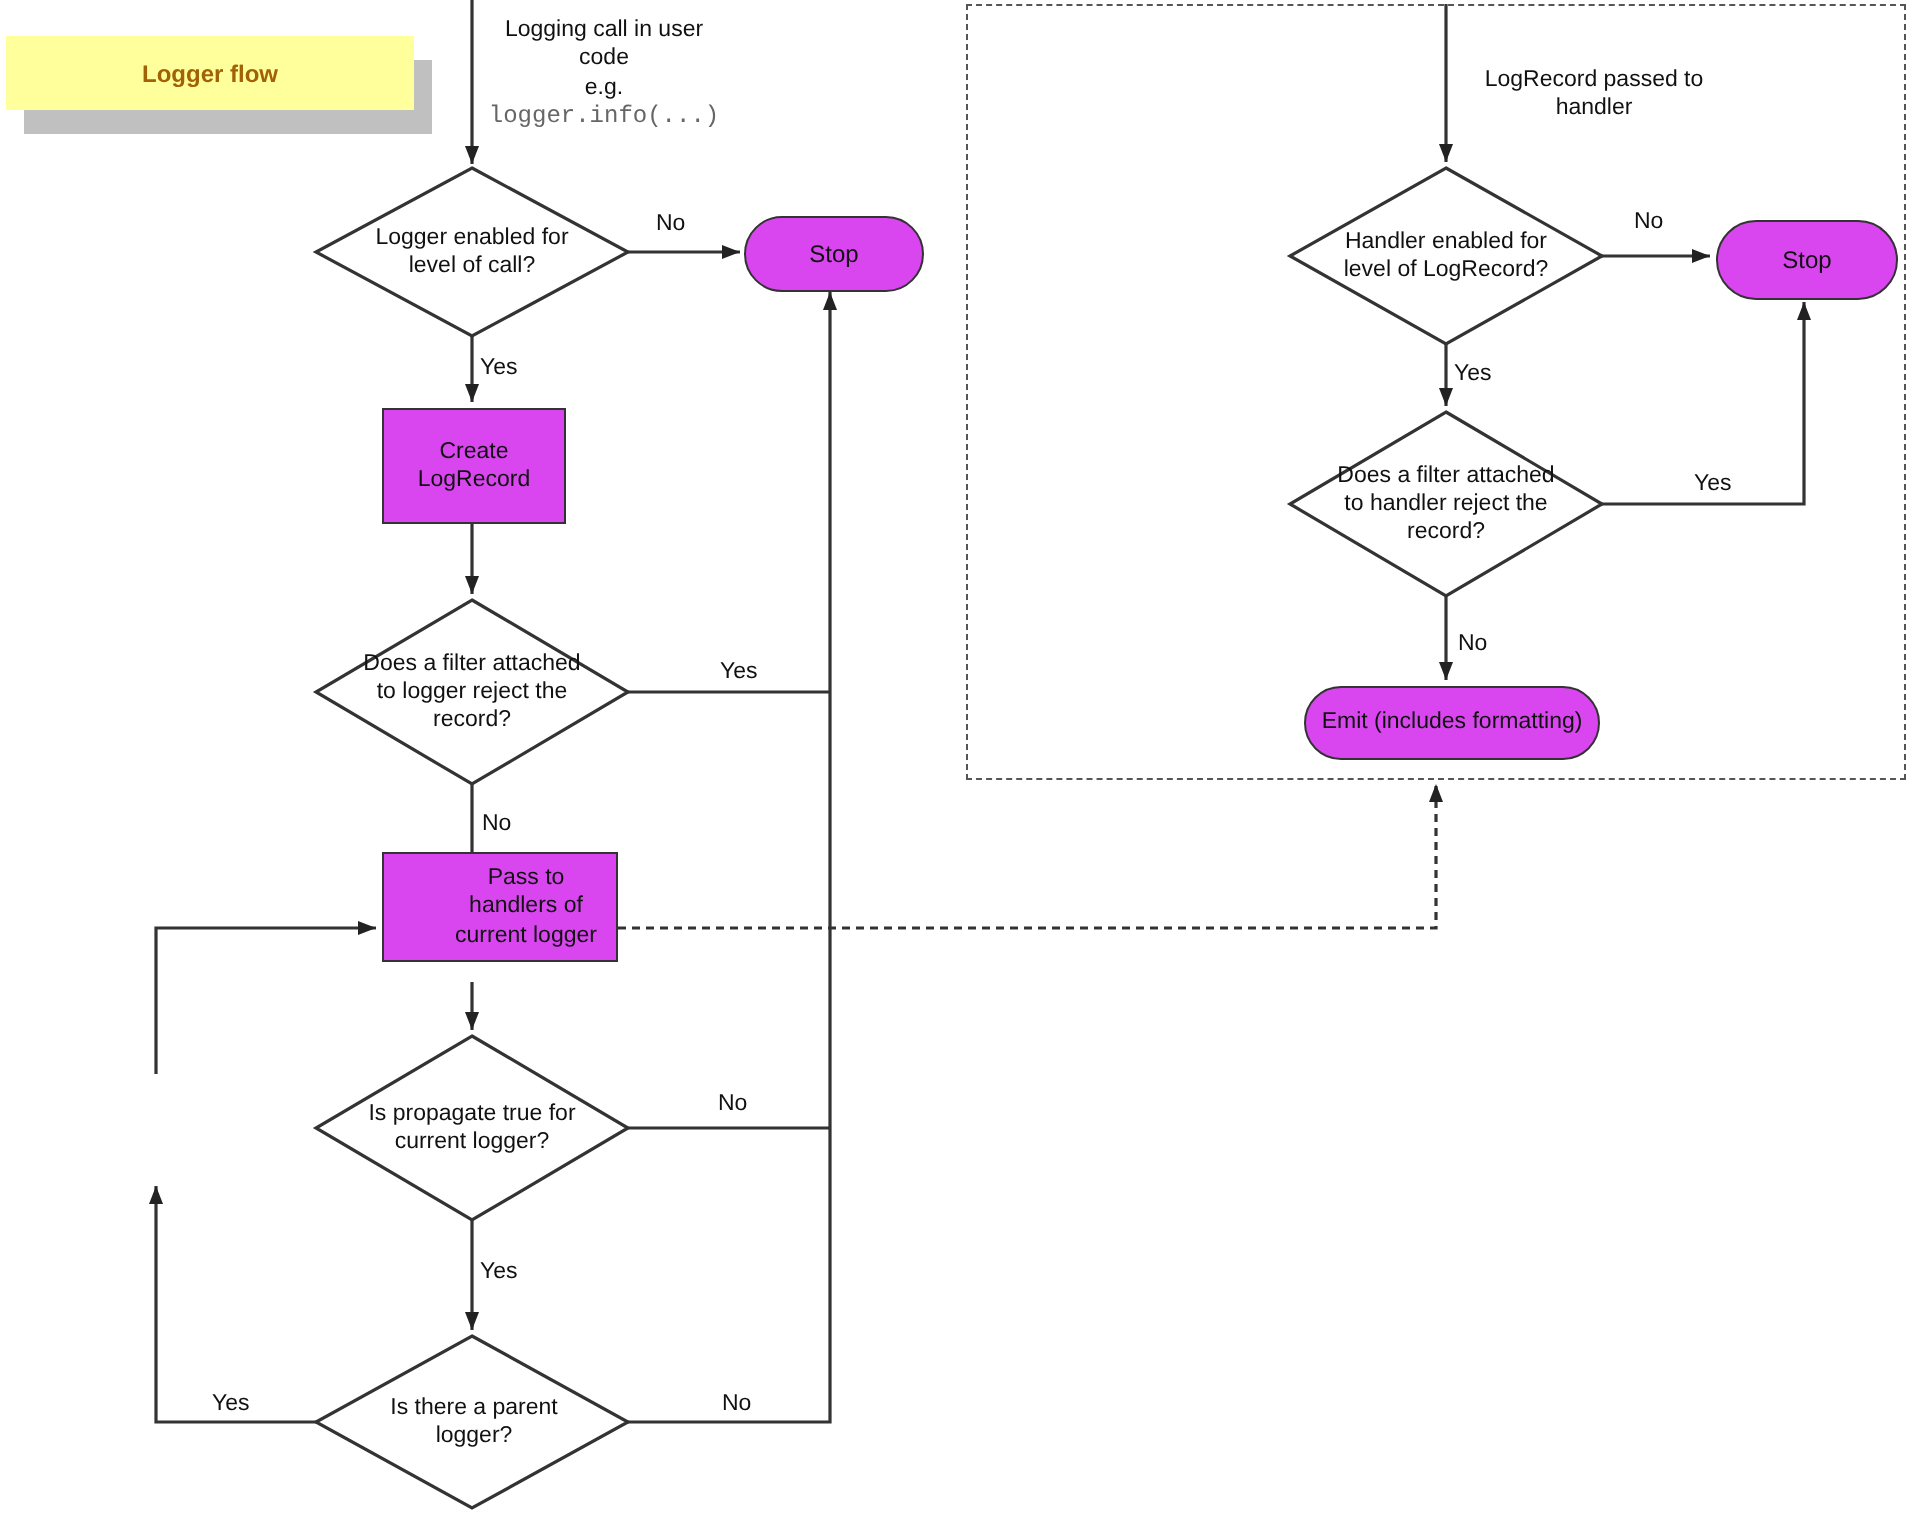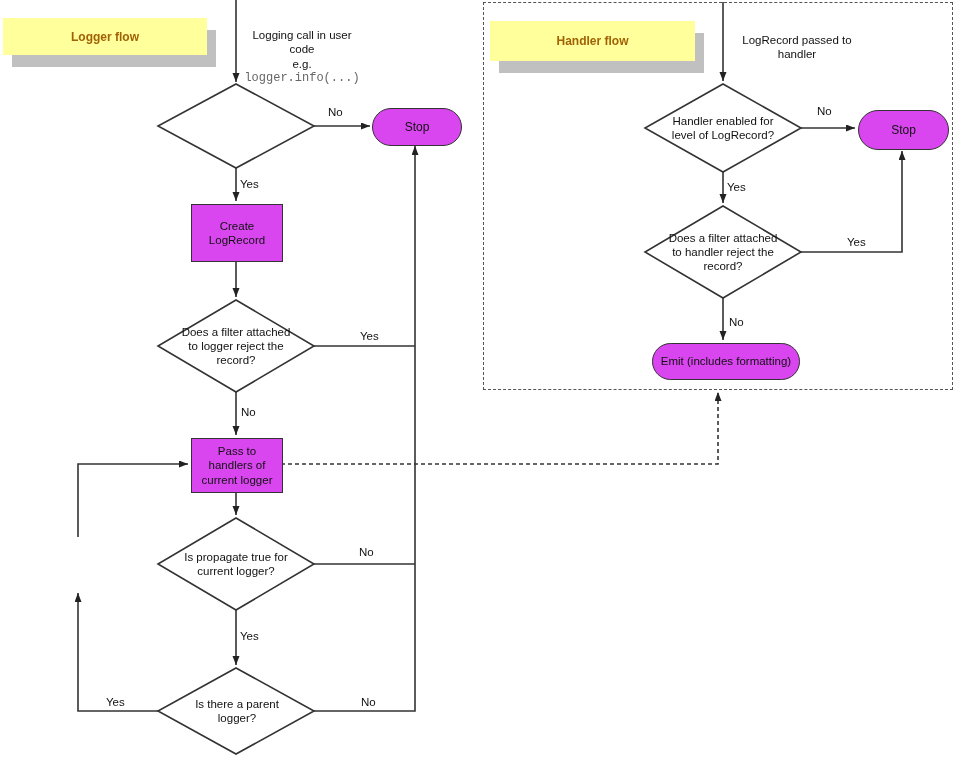--- a/index.html
+++ b/index.html
@@ -74,40 +74,41 @@
       <polygon points="236,84 314,126 236,168 158,126"></polygon>
       <polygon points="236,300 314,346 236,392 158,346"></polygon>
       <polygon points="236,518 314,564 236,610 158,564"></polygon>
       <polygon points="236,668 314,711 236,754 158,711"></polygon>
       <polygon points="723,84 801,128 723,172 645,128"></polygon>
       <polygon points="723,206 801,252 723,298 645,252"></polygon>
     </g>
   </svg>
 
   <div class="sticky" style="left:3px; top:18px; width:204px; height:37px;">Logger flow</div>
-  <div class="sticky" style="left:490px; top:21px; width:205px; height:40px;">Handler flow</div>
 
-  <div class="entry" style="left:241px; top:28px; width:122px;">
+  <div class="entry" style="left:241px; top:8px; width:122px;">
     <div class="txt">Logging call in user
 code
 e.g.</div>
     <div class="code">logger.info(...)</div>
   </div>
   <div class="entry" style="left:726px; top:33px; width:116px;margin-left:13px;">
     <div class="txt">LogRecord passed to
 handler</div>
   </div>
 
+  <div class="clabel" style="left:236px; top:126px; width:140px;">Logger enabled for
+level of call?</div>
   <div class="box stadium" style="left:372px; top:108px; width:88px; height:36px;">Stop</div>
   <div class="box" style="left:191px; top:204px; width:90px; height:56px;">Create
 LogRecord</div>
   <div class="clabel" style="left:236px; top:346px; width:140px;">Does a filter attached
 to logger reject the
 record?</div>
-  <div class="box" style="left:191px; top:438px; width:90px; height:53px;">Pass to
+  <div class="box" style="left:191px; top:426px; width:90px; height:53px;padding-left:26px;">Pass to
 handlers of
 current logger</div>
   <div class="clabel" style="left:236px; top:564px; width:140px;">Is propagate true for
 current logger?</div>
   <div class="clabel" style="left:237px; top:711px; width:120px;">Is there a parent
 logger?</div>
 
   <div class="elabel" style="left:328px; top:106px;">No</div>
   <div class="elabel" style="left:240px; top:178px;">Yes</div>
   <div class="elabel" style="left:360px; top:330px;">Yes</div>

